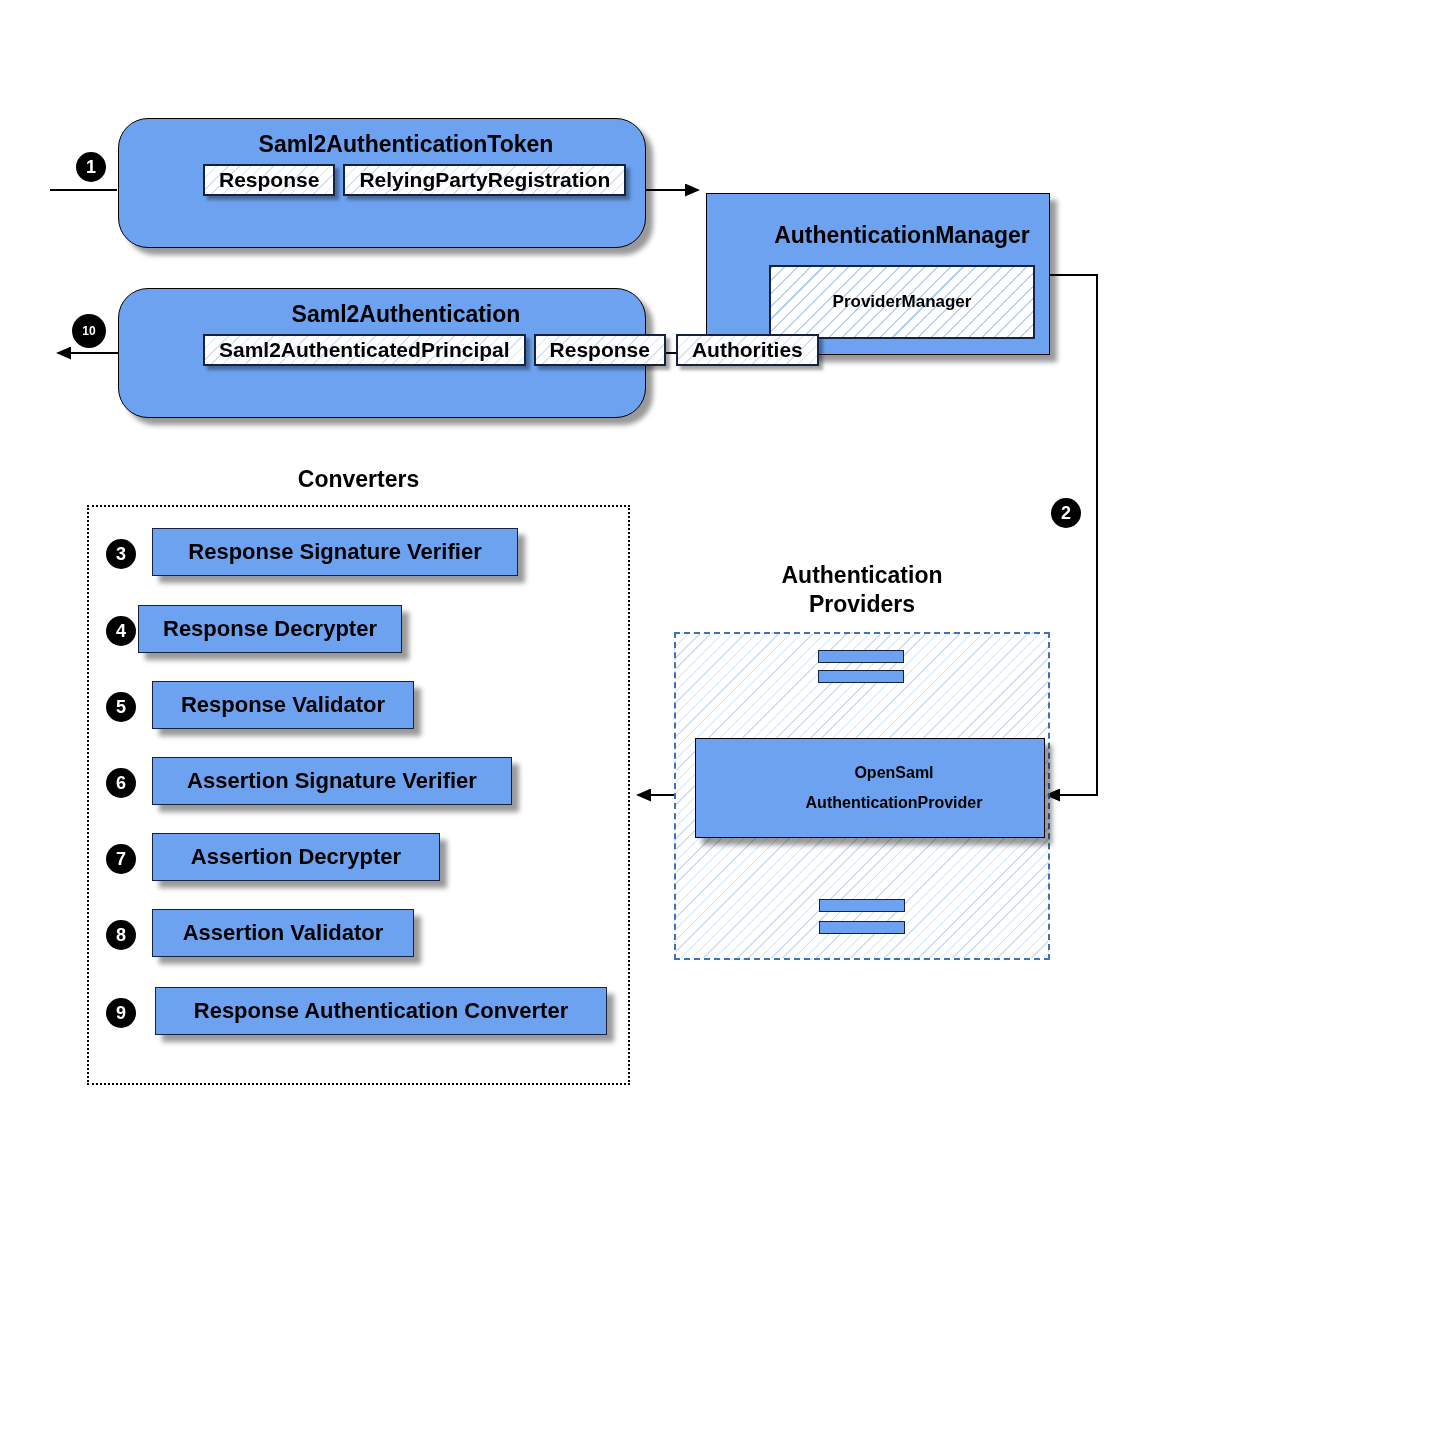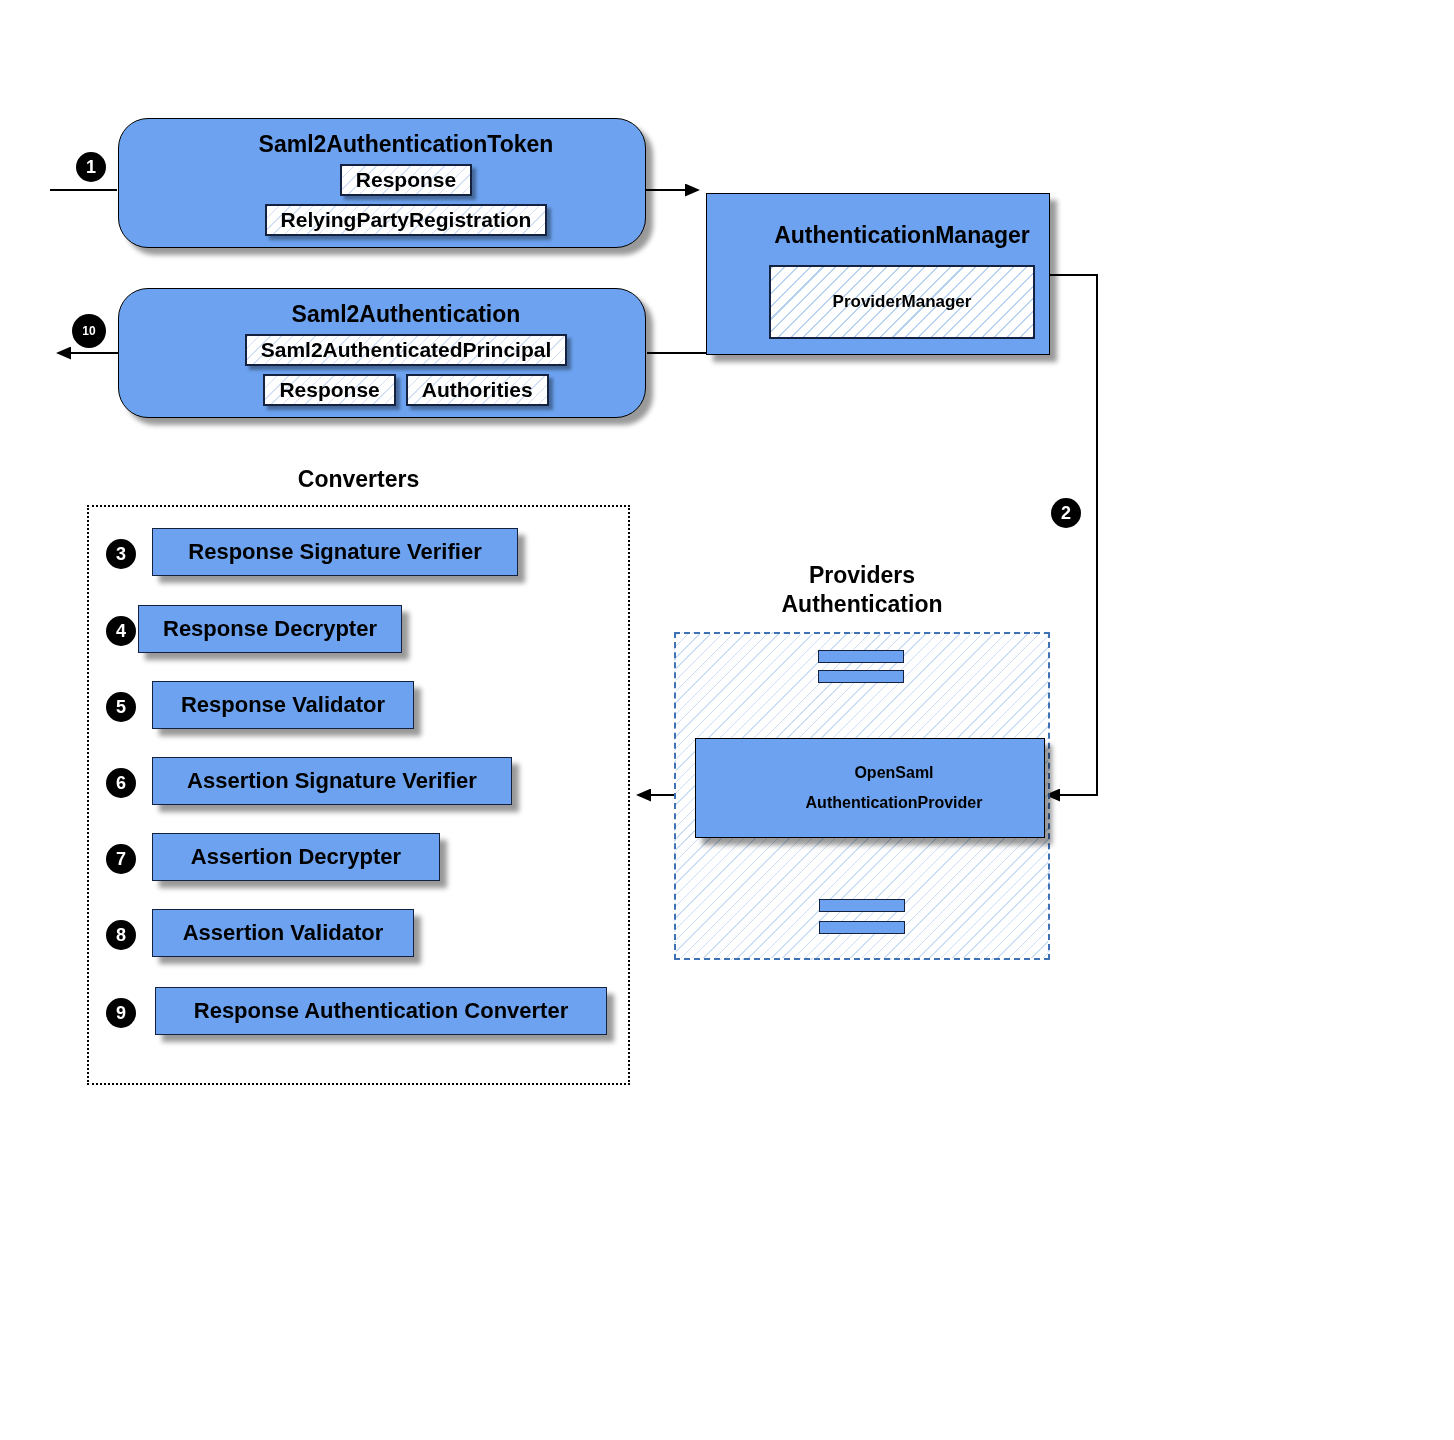--- a/index.html
+++ b/index.html
@@ -12,21 +12,21 @@
   .page{position:relative;width:1454px;height:1440px;background:#fff;overflow:hidden;}
 
   
   .blue-node{
     position:absolute;background:var(--node-blue);border:1px solid #000;
     box-shadow:7px 7px 5px rgba(0,0,0,0.40);
     padding-left:48px;
   }
   .rounded{border-radius:30px;}
   .node-title{font-weight:bold;font-size:23px;text-align:center;margin-top:12px;}
-  .chip-col{display:flex;flex-direction:column;align-items:center;gap:8px;margin-top:6px;}
+  .chip-col{display:flex;flex-direction:row;align-items:center;gap:8px;margin-top:6px;margin-left:36px;}
   .chip-row{display:flex;gap:10px;justify-content:center;}
   .chip{
     display:inline-block;background:
       repeating-linear-gradient(135deg, rgba(130,165,225,0.35) 0 1px, transparent 1px 8px),#fff;
     border:2px solid var(--border-dark);
     font-weight:bold;font-size:21px;padding:2px 14px;white-space:nowrap;
     box-shadow:4px 4px 3px rgba(0,0,0,0.35);
   }
   .hatch-inner{
     background:repeating-linear-gradient(135deg, var(--hatch-blue) 0 1.5px, transparent 1.5px 9px),#fff;
@@ -139,22 +139,22 @@
   <div class="badge" style="left:106px;top:844px;">7</div>
   <div class="conv-item" style="left:152px;top:833px;width:288px;">Assertion Decrypter</div>
 
   <div class="badge" style="left:106px;top:920px;">8</div>
   <div class="conv-item" style="left:152px;top:909px;width:262px;">Assertion Validator</div>
 
   <div class="badge" style="left:106px;top:998px;">9</div>
   <div class="conv-item" style="left:155px;top:987px;width:452px;">Response Authentication Converter</div>
 
   <div class="providers-label">
+    <div>Authentication</div>
     <div>Providers</div>
-    <div>Authentication</div>
   </div>
 
   <div class="providers-box"></div>
 
   <div class="mini-bar" style="left:818px;top:650px;"></div>
   <div class="mini-bar" style="left:818px;top:670px;"></div>
 
   <div class="blue-node opensaml">
     <div>OpenSaml</div>
     <div>AuthenticationProvider</div>

